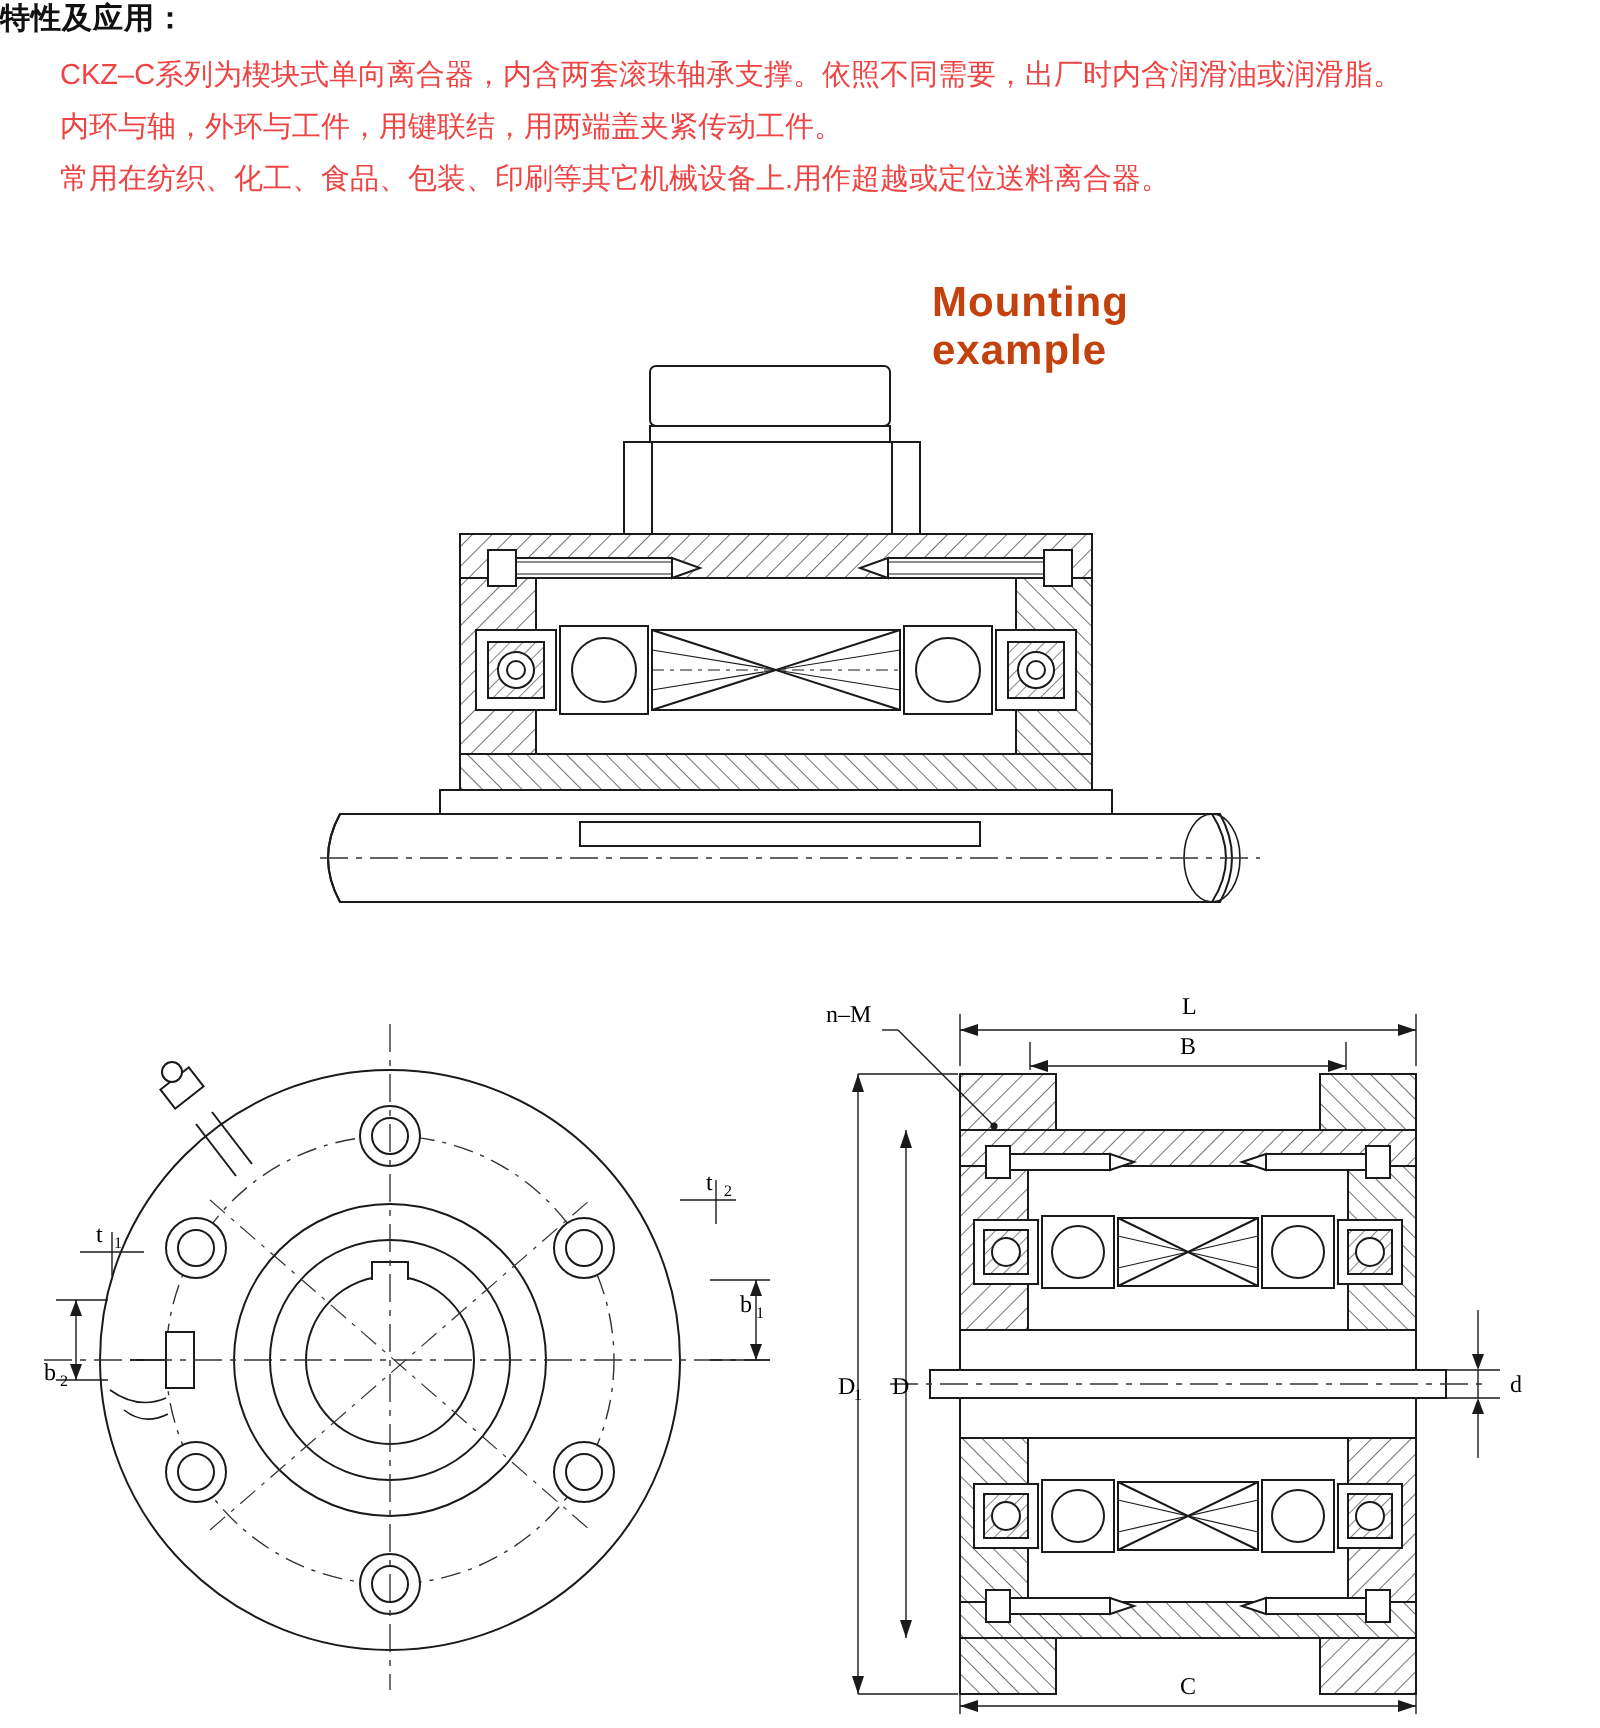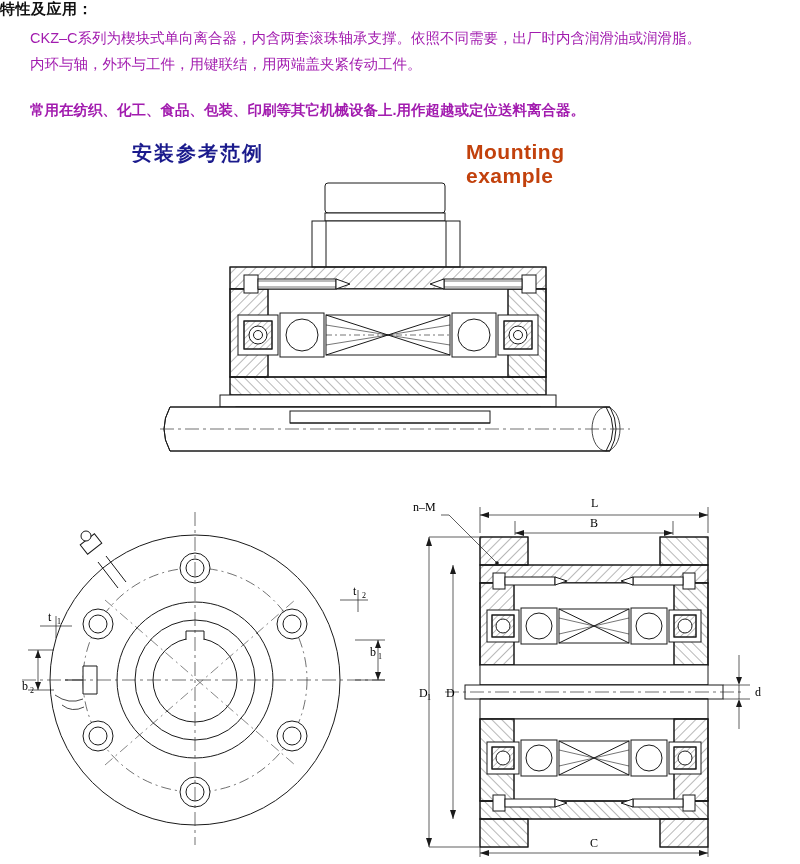--- a/index.html
+++ b/index.html
@@ -29,26 +29,26 @@
     font-size: 15px;
     font-weight: bold;
     color: #111;
     letter-spacing: 0.5px;
   }
   .para {
     position: absolute;
     left: 30px;
     font-size: 14.5px;
     line-height: 25px;
-    color: #a21caf;
+    color: #ef4444;
     white-space: nowrap;
   }
   .para.p1 { top: 26px; }
   .para.p2 { top: 52px; }
-  .para.p3 { top: 98px; font-weight: bold; }
+  .para.p3 { top: 78px; }
 
   .heading-cn {
     position: absolute;
     left: 132px;
     top: 140px;
     font-size: 20px;
     font-weight: bold;
     color: #1a1a8c;
     letter-spacing: 2px;
   }
@@ -101,21 +101,20 @@
 <body>
 
 <div class="page">
 
   <div class="section-title">特性及应用：</div>
 
   <div class="para p1">CKZ–C系列为楔块式单向离合器，内含两套滚珠轴承支撑。依照不同需要，出厂时内含润滑油或润滑脂。</div>
   <div class="para p2">内环与轴，外环与工件，用键联结，用两端盖夹紧传动工件。</div>
   <div class="para p3">常用在纺织、化工、食品、包装、印刷等其它机械设备上.用作超越或定位送料离合器。</div>
 
-  <div class="heading-cn">安装参考范例</div>
   <div class="heading-en">Mounting example</div>
 
   <div class="drawing" id="mounting-drawing">
     <svg width="520" height="290" viewBox="0 0 520 290">
       <defs>
         <pattern id="h45" width="7" height="7" patternTransform="rotate(45)" patternUnits="userSpaceOnUse">
           <line x1="0" y1="0" x2="0" y2="7" stroke="#333" stroke-width="0.7"></line>
         </pattern>
         <pattern id="h135" width="7" height="7" patternTransform="rotate(-45)" patternUnits="userSpaceOnUse">
           <line x1="0" y1="0" x2="0" y2="7" stroke="#333" stroke-width="0.7"></line>

